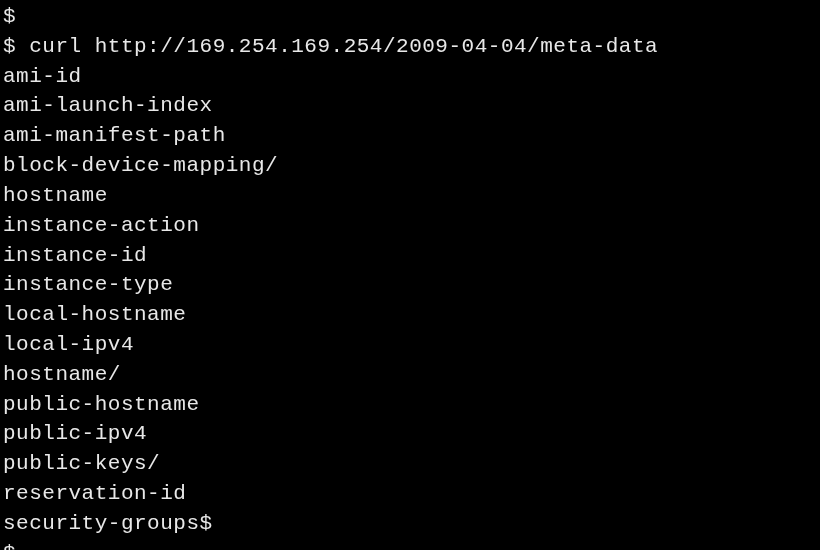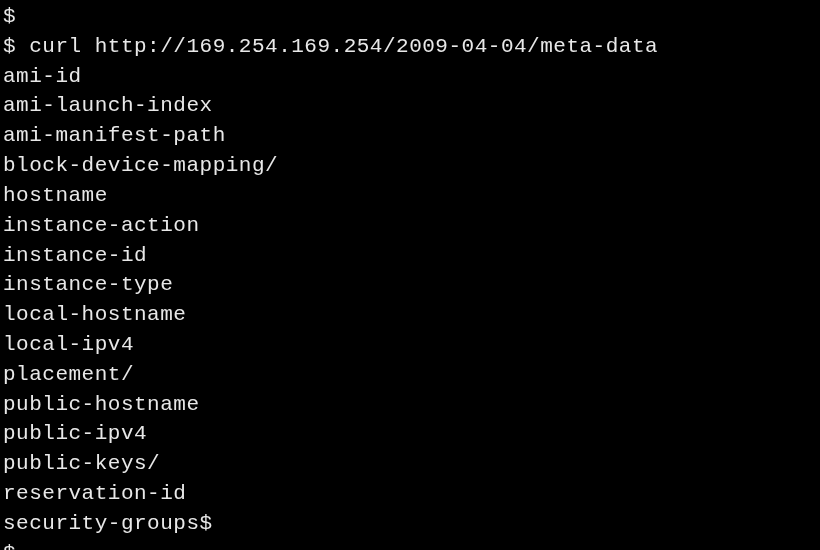--- a/index.html
+++ b/index.html
@@ -35,19 +35,19 @@
 <div class="line">ami-id</div>
 <div class="line">ami-launch-index</div>
 <div class="line">ami-manifest-path</div>
 <div class="line">block-device-mapping/</div>
 <div class="line">hostname</div>
 <div class="line">instance-action</div>
 <div class="line">instance-id</div>
 <div class="line">instance-type</div>
 <div class="line">local-hostname</div>
 <div class="line">local-ipv4</div>
-<div class="line">placement/</div>
+<div class="line">hostname/</div>
 <div class="line">public-hostname</div>
 <div class="line">public-ipv4</div>
 <div class="line">public-keys/</div>
 <div class="line">reservation-id</div>
 <div class="line">security-groups$</div>
 <div class="prompt-only">$</div>
 
 </body></html>

